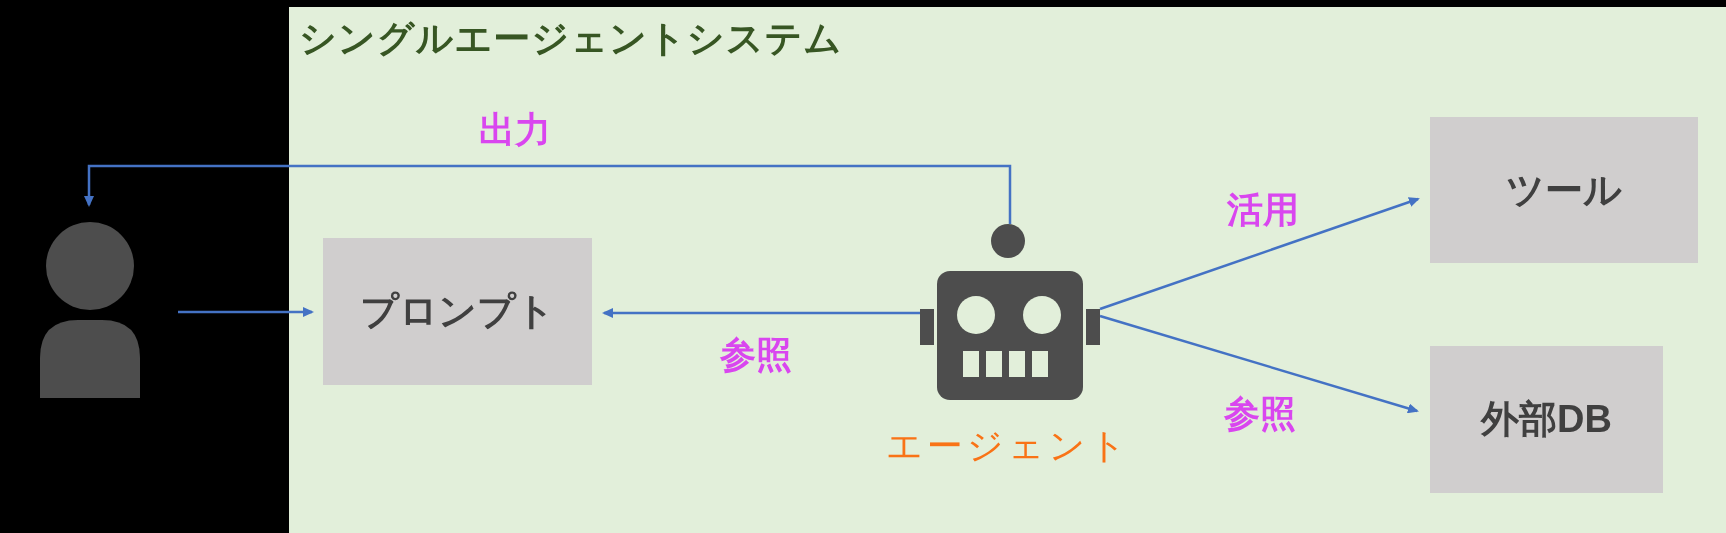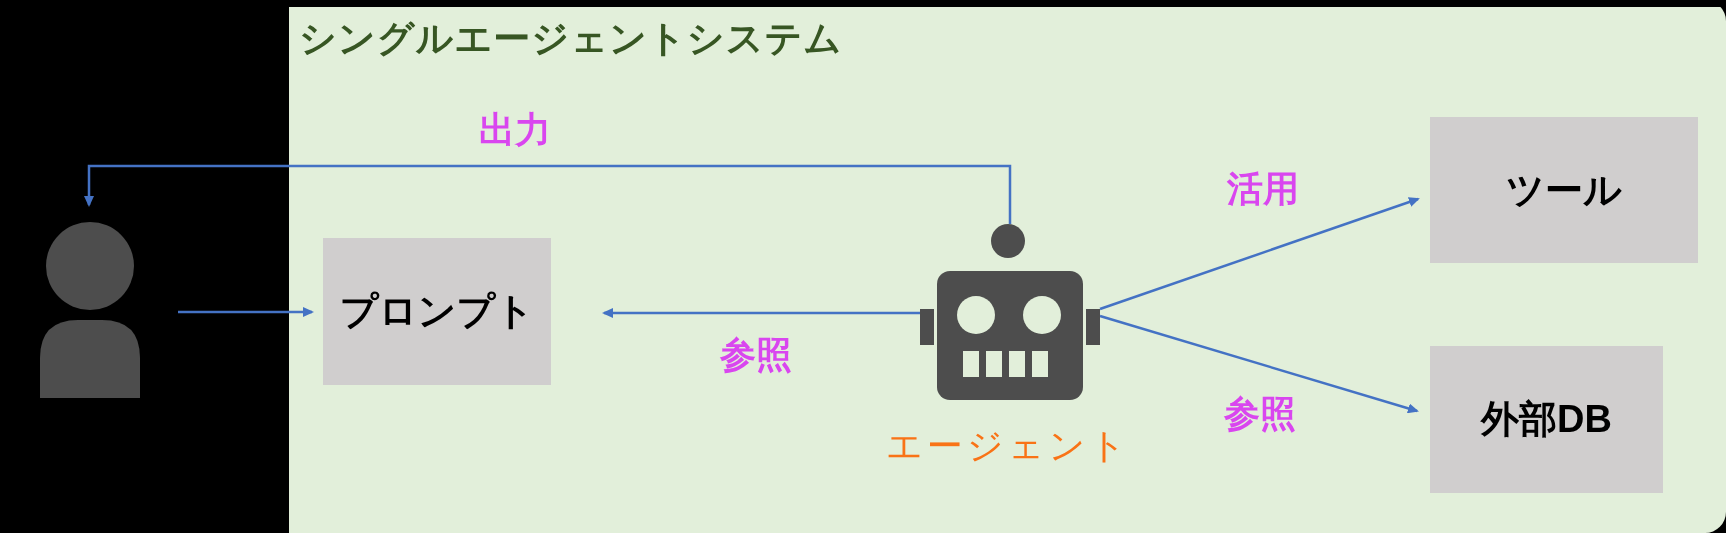--- a/index.html
+++ b/index.html
@@ -7,21 +7,20 @@
     padding: 0;
     background: #000000;
     font-family: "Liberation Sans", "DejaVu Sans", sans-serif;
   }
   .canvas {
     position: relative;
     width: 1726px;
     height: 533px;
     background: #000000;
     overflow: hidden;
-    border-radius: 21px;
   }
   .panel {
     position: absolute;
     left: 289px;
     top: 7px;
     width: 1437px;
     height: 526px;
     background: #e2efda;
   }
   .panel-title {
@@ -35,37 +34,37 @@
     white-space: nowrap;
   }
   .node {
     position: absolute;
     background: #d0cece;
     display: flex;
     align-items: center;
     justify-content: center;
     font-size: 38px;
     font-weight: bold;
-    color: #000000;
+    color: #404040;
     white-space: nowrap;
   }
-  .node-prompt { left: 323px; top: 238px; width: 228px; height: 147px; }
+  .node-prompt { left: 323px; top: 238px; width: 269px; height: 147px; }
   .node-tool   { left: 1430px; top: 117px; width: 268px; height: 146px; }
   .node-db     { left: 1430px; top: 346px; width: 233px; height: 147px; }
   .edge-label {
     position: absolute;
     transform: translate(-50%, -50%);
     font-size: 36px;
     font-weight: bold;
     color: #d946ef;
     white-space: nowrap;
   }
   .lbl-output { left: 515px; top: 130px; }
   .lbl-ref-prompt { left: 756px; top: 355px; }
-  .lbl-utilize { left: 1263px; top: 189px; text-align: right; }
+  .lbl-utilize { left: 1263px; top: 210px; text-align: right; }
   .lbl-ref-db { left: 1260px; top: 414px; }
   .agent-label {
     position: absolute;
     left: 1008px;
     top: 446px;
     transform: translate(-50%, -50%);
     font-size: 36px;
     font-weight: normal;
     color: #f97316;
     letter-spacing: 4px;

